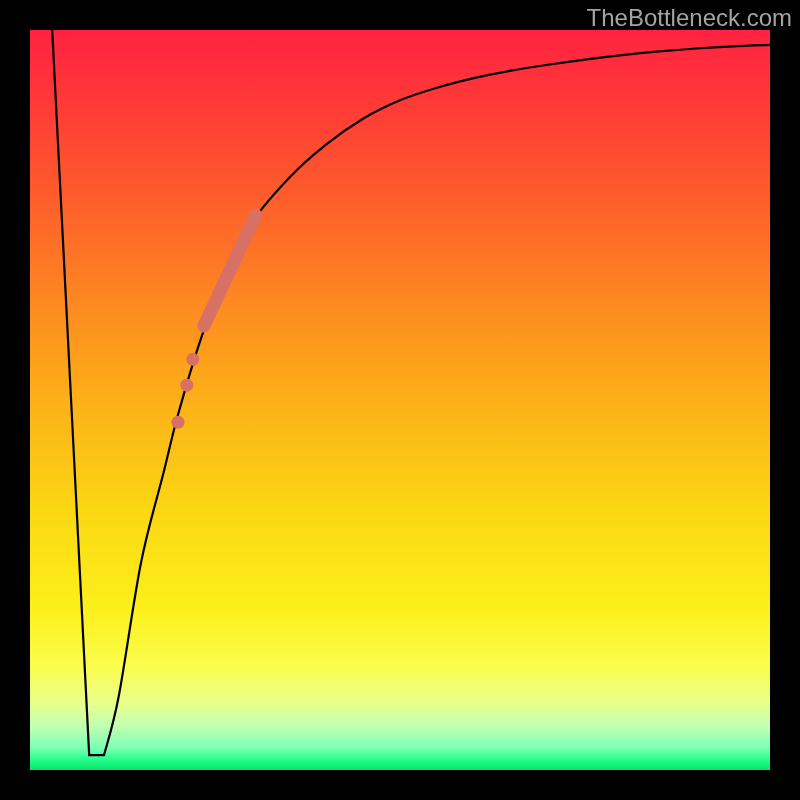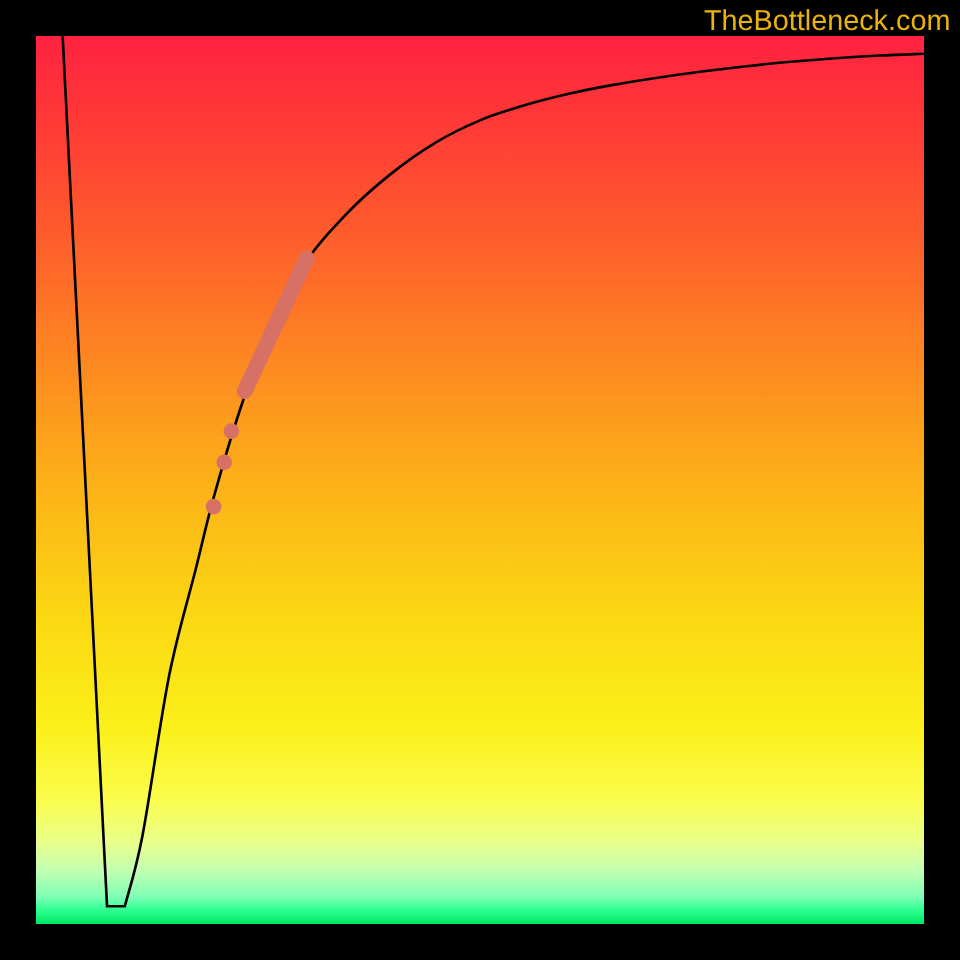--- a/index.html
+++ b/index.html
@@ -21,21 +21,21 @@
     top: 30px;
     width: 740px;
     height: 740px;
   }
   .watermark {
     position: absolute;
     top: 4px;
     right: 8px;
     font-family: Arial, Helvetica, sans-serif;
     font-size: 24px;
-    color: #eab308;
+    color: #a3a3a3;
     font-weight: 400;
     letter-spacing: 0px;
   }
   svg {
     display: block;
   }
 </style>
 </head>
 <body>
 

